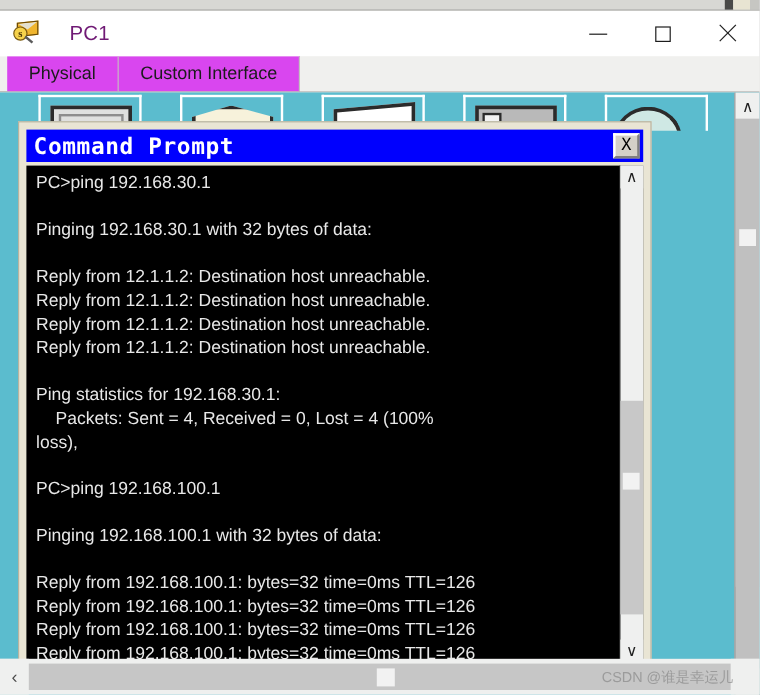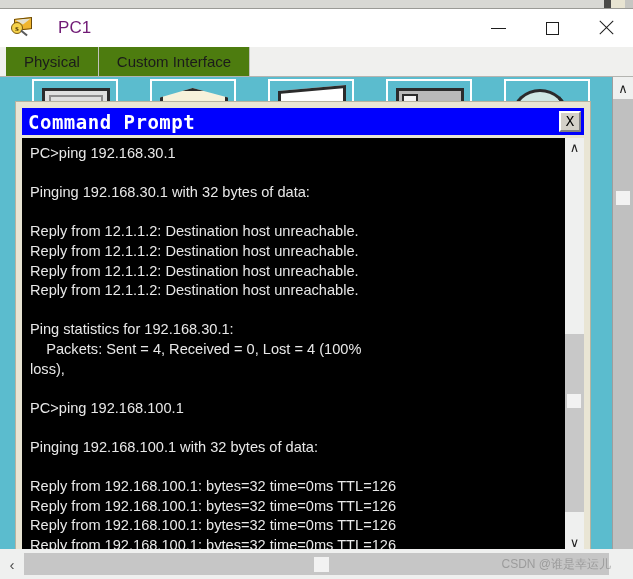--- a/index.html
+++ b/index.html
@@ -148,21 +148,21 @@
     align-items: flex-end;
     padding-left: 6px;
   }
   .tab {
     height: 29px;
     padding: 0 18px;
     display: flex;
     align-items: center;
     font-size: 15px;
     color: #1b1b1b;
-    background: #4d7c0f;
+    background: #d946ef;
     border-right: 1px solid #c2c2be;
     box-sizing: border-box;
     white-space: nowrap;
   }
   .tab.active {
     background: #ffffff;
     border-left: 1px solid #b4b4b0;
     border-right: 1px solid #b4b4b0;
     border-bottom: 1px solid #ffffff;
     margin-bottom: -1px;
@@ -238,21 +238,21 @@
     background: #cfe8e4;
     border: 3px solid #2b2b2b;
     border-radius: 28px 28px 0 0 / 26px 26px 0 0;
     box-sizing: border-box;
   }
 
   
   #cmd-window {
     position: absolute;
     left: 15px; top: 24px;
-    width: 576px; height: 456px;
+    width: 528px; height: 456px;
     background: #e9e5d4;
     border: 1px solid #b7b3a0;
     box-sizing: border-box;
     padding: 6px;
   }
   #cmd-titlebar {
     position: relative;
     height: 27px;
     background: #0000fe;
     display: flex;

